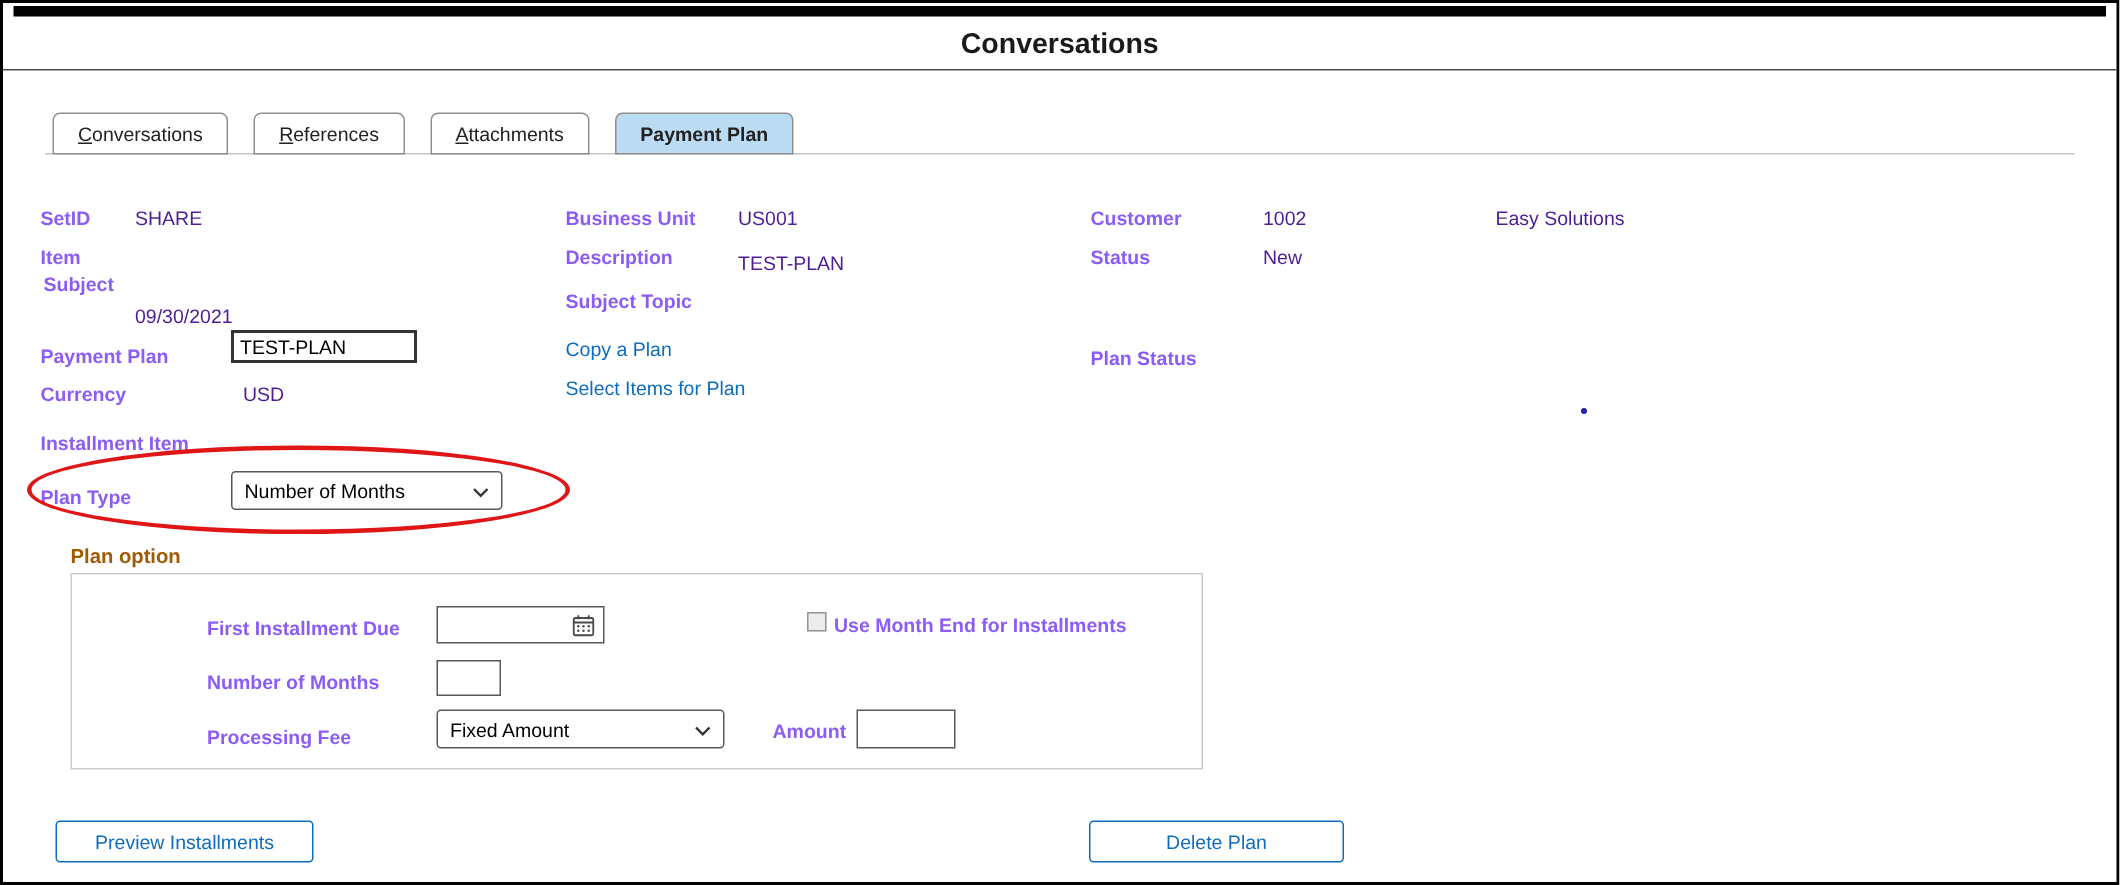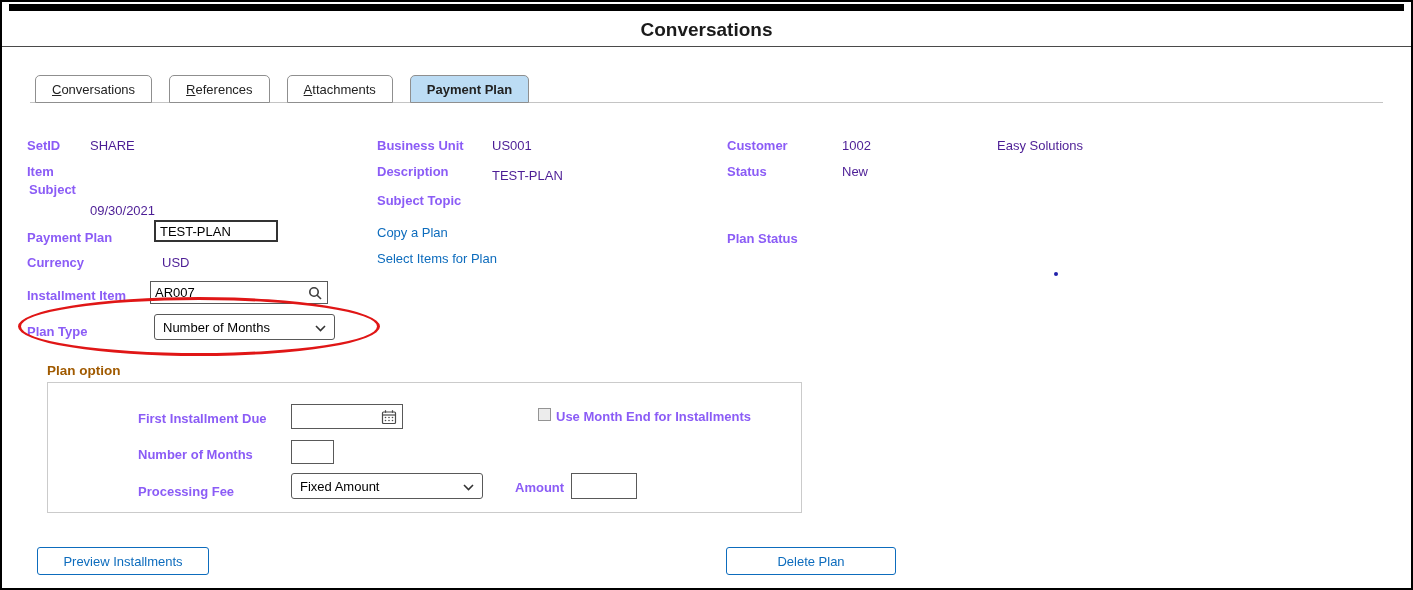--- a/index.html
+++ b/index.html
@@ -69,29 +69,20 @@
   <div class="val" style="left:88px; top:162px;margin-top:39px;">09/30/2021</div>
   <div class="lbl" style="left:27px; top:180px;">Subject</div>
 
   <div class="lbl" style="left:25px; top:228px;">Payment Plan</div>
   <input class="tb strong" style="left: 152px; top: 218px; width: 124px; height: 22px;" value="TEST-PLAN">
 
   <div class="lbl" style="left:25px; top:253px;">Currency</div>
   <div class="val" style="left:160px; top:253px;">USD</div>
 
   <div class="lbl" style="left:25px; top:286px;">Installment Item</div>
-  <div class="inbox" style="left:148px; top:279px; width:178px; height:23px;">
-    <input class="inner" value="AR007" style="">
-    <span class="iconbtn">
-      <svg width="14" height="14" viewBox="0 0 14 14">
-          <circle cx="6" cy="6" r="4.2" fill="none" stroke="#3c3c3c" stroke-width="1.6"></circle>
-          <line x1="9.2" y1="9.2" x2="13" y2="13" stroke="#3c3c3c" stroke-width="1.6"></line>
-        </svg>
-    </span>
-  </div>
 
   <div class="lbl" style="left:25px; top:322px;">Plan Type</div>
   <div class="sel" style="left:152px; top:312px; width:181px; height:26px;">
     <span>Number of Months</span>
     <span><svg width="11" height="7" viewBox="0 0 11 7">
           <polyline points="1,1 5.5,5.5 10,1" fill="none" stroke="#333" stroke-width="1.6"></polyline>
         </svg></span>
   </div>
 
   <div class="annotation-ellipse" style="left:16px; top:295px; width:362px; height:59px;"></div>

